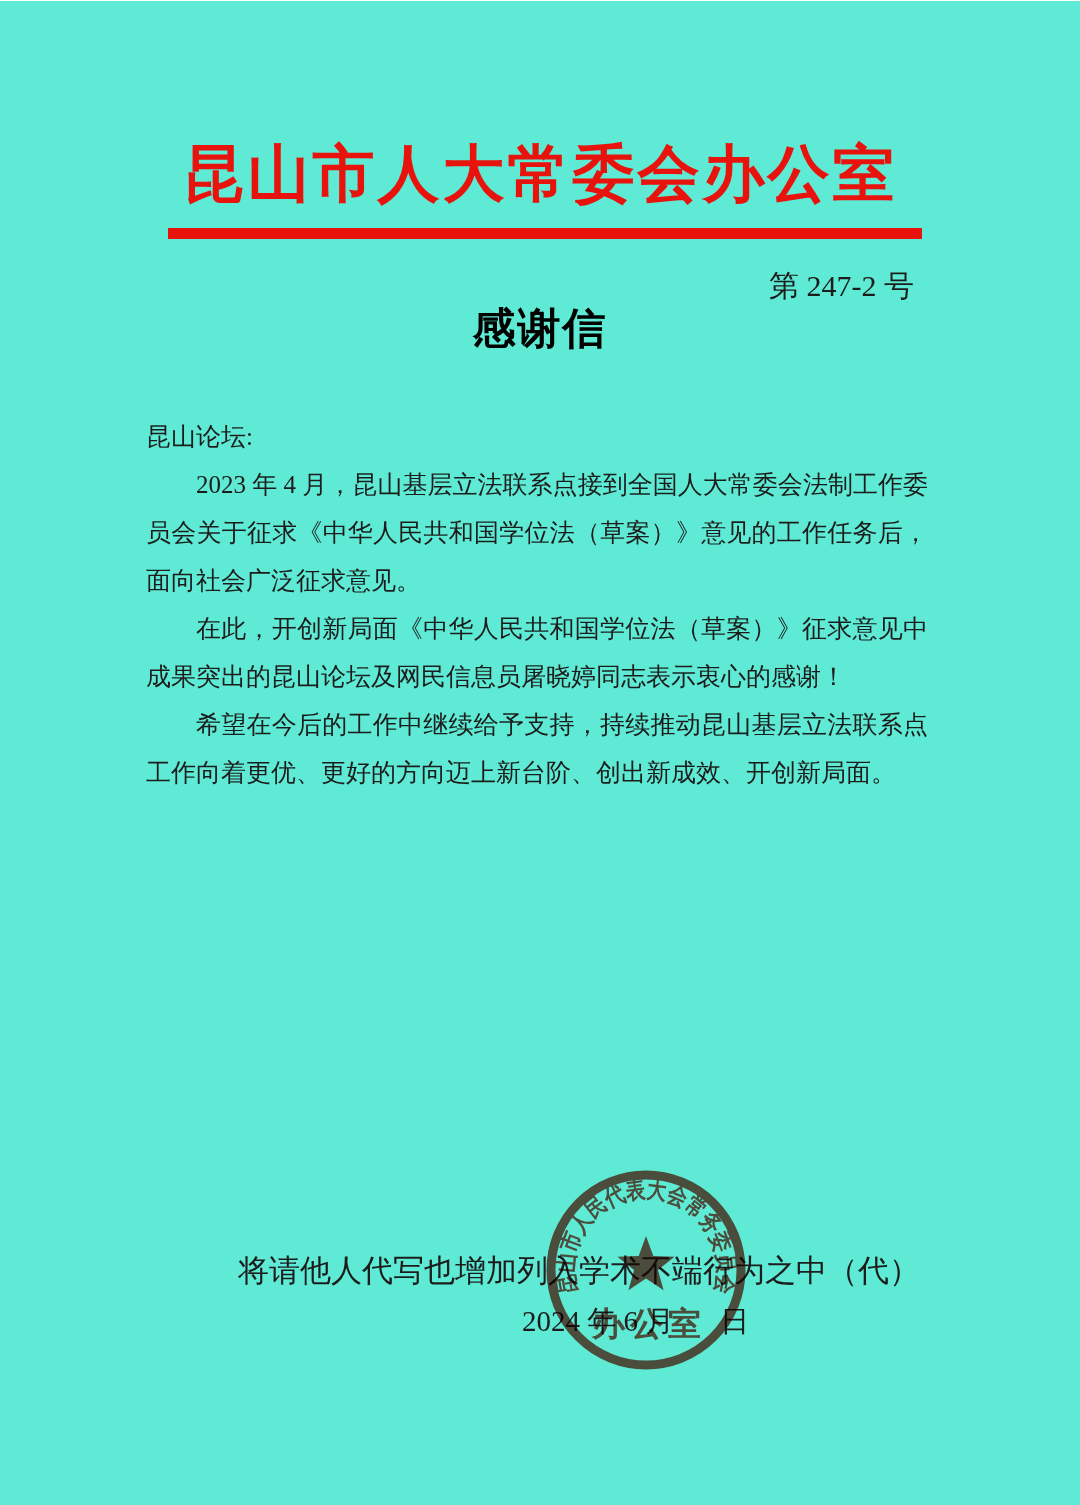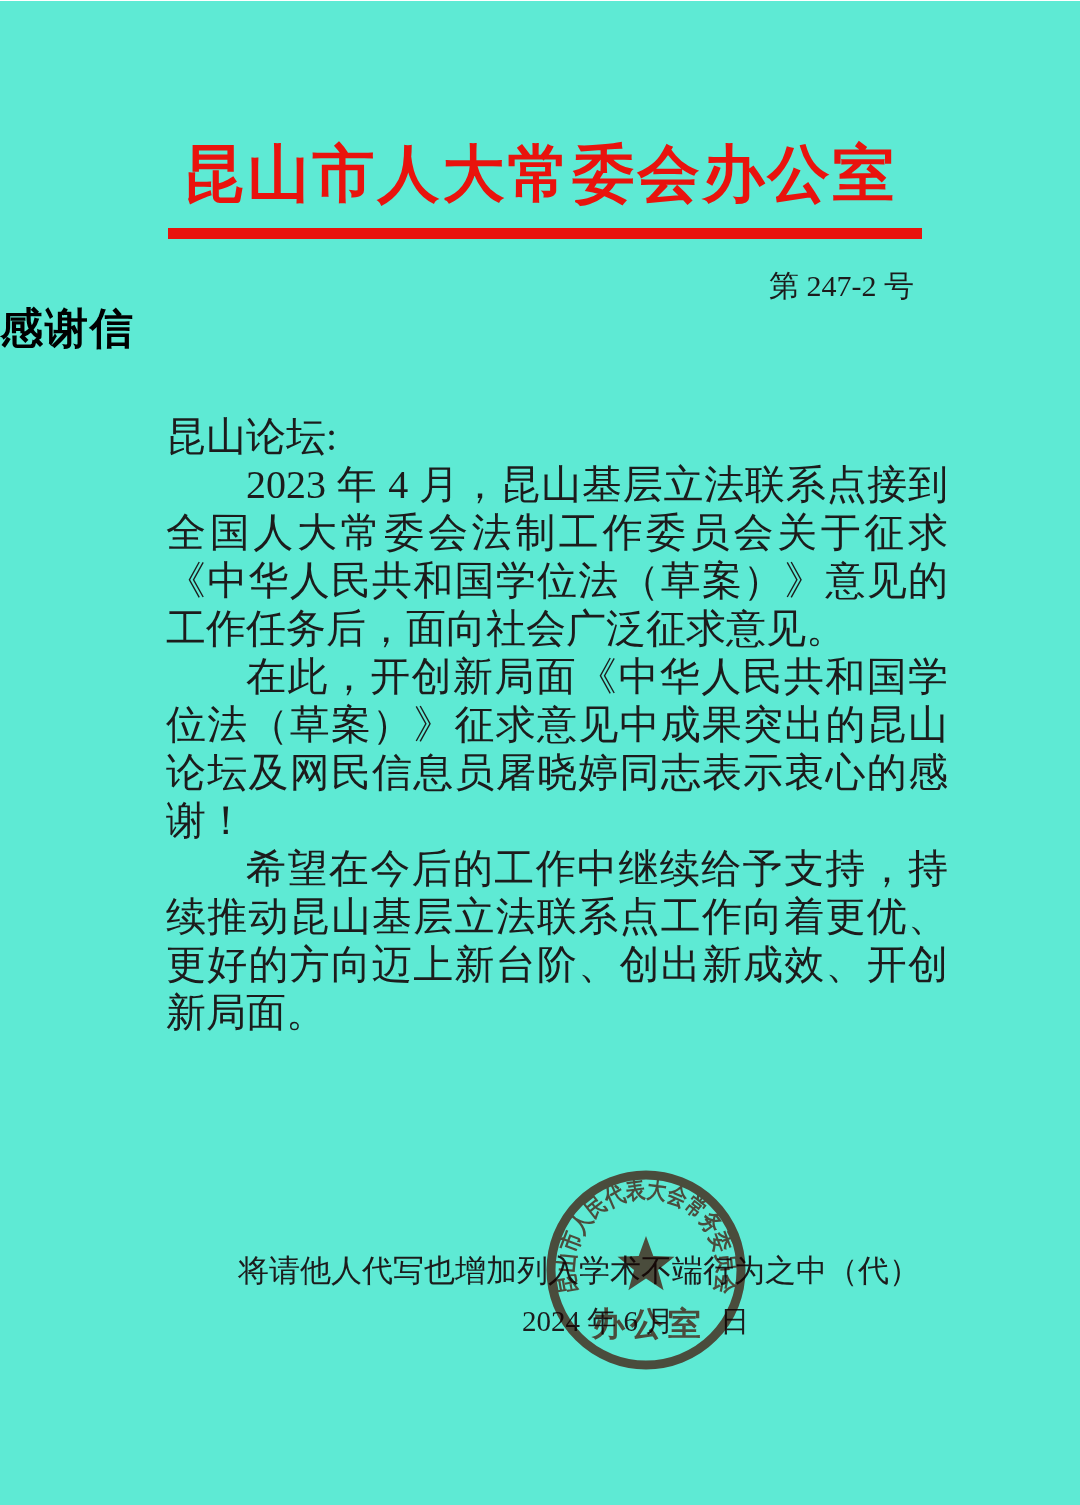--- a/index.html
+++ b/index.html
@@ -45,33 +45,33 @@
     right: 166px;
     font-size: 30px;
     line-height: 38px;
     color: var(--body-text);
   }
   .letter-title {
     position: absolute;
     top: 303px;
     left: 0;
     width: 100%;
-    text-align: left;
+    text-align: center;
     font-size: 43px;
     line-height: 50px;
     font-weight: bold;
     letter-spacing: 2px;
     color: #000000;
   }
   .letter-body {
     position: absolute;
     top: 412px;
-    left: 166px;
+    left: 146px;
     width: 782px;
-    font-size: 40px;
+    font-size: 25px;
     line-height: 48px;
     color: var(--body-text);
     text-align: justify;
   }
   .letter-body p { margin: 0; }
   .letter-body p.para { text-indent: 2em; }
   .signature-line {
     position: absolute;
     top: 1248px;
     right: 160px;

